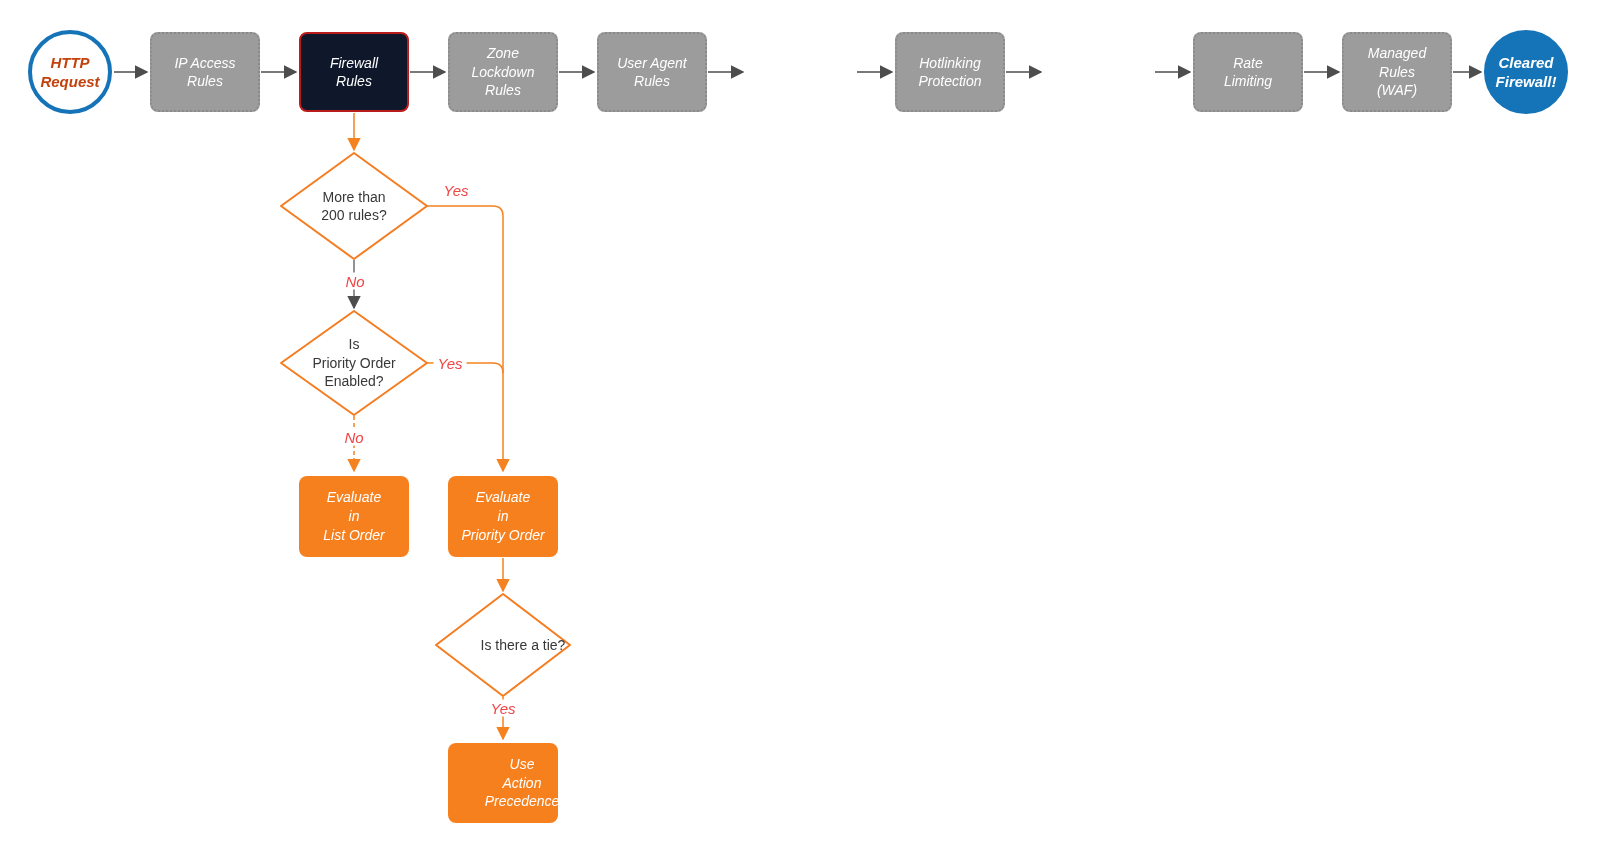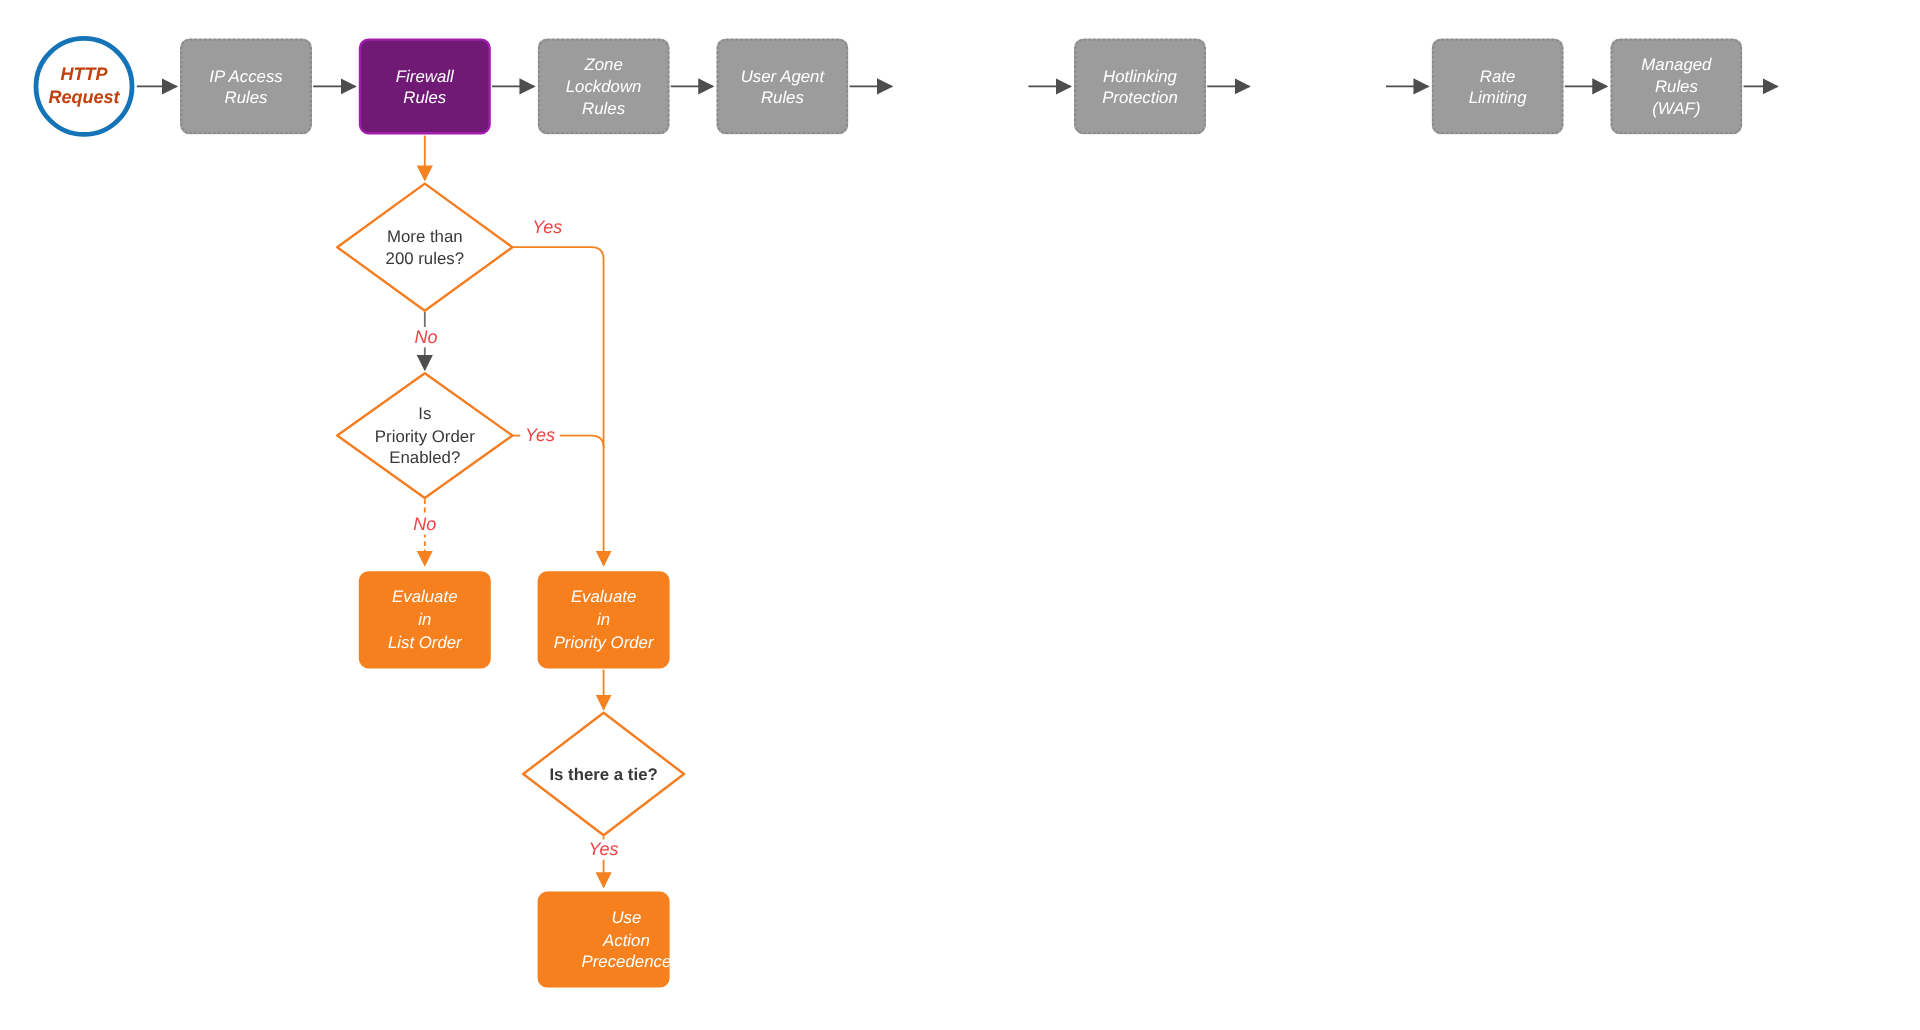--- a/index.html
+++ b/index.html
@@ -22,21 +22,21 @@
   
   .stage {
     width: 110px; height: 80px; top: 32px;
     border-radius: 8px;
     background: #9C9C9C;
     border: 2px dotted #8A8A8A;
   }
   .stage .label {
     color: #ffffff; font-style: italic; font-size: 14px; line-height: 1.32;
   }
-  .stage.orange { background: #701a75; border: 2px solid #a21caf; }
+  .stage.orange { background: #0f172a; border: 2px solid #b91c1c; }
 
   
   .circle {
     width: 84px; height: 84px; top: 30px;
     border-radius: 50%;
   }
   .circle.start { left: 28px; background: #ffffff; border: 4px solid #1574B8; }
   .circle.start .label { color: #c2410c; font-weight: bold; font-style: italic; font-size: 15px; line-height: 1.3; }
   .circle.end { left: 1484px; background: #1574B8; border: 4px solid #1574B8; }
   .circle.end .label { color: #ffffff; font-weight: bold; font-style: italic; font-size: 15px; line-height: 1.3; }
@@ -138,31 +138,35 @@
   <div class="node stage" style="left:1193px">
     <div class="label">Rate
 Limiting</div>
   </div>
   <div class="node stage" style="left:1342px">
     <div class="label">Managed
 Rules
 (WAF)</div>
   </div>
 
+  <div class="node circle end">
+    <div class="label">Cleared
+Firewall!</div>
+  </div>
 
   <div class="decision-text" style="left:284px; top:165px; width:140px; height:82px;">
     <div class="label">More than
 200 rules?</div>
   </div>
   <div class="decision-text" style="left:284px; top:320px; width:140px; height:86px;">
     <div class="label">Is
 Priority Order
 Enabled?</div>
   </div>
-  <div class="decision-text" style="left:438px; top:600px; width:130px; height:90px;font-weight:bold;">
+  <div class="decision-text" style="left:458px; top:600px; width:130px; height:90px;">
     <div class="label">Is there a tie?</div>
   </div>
 
   <div class="node action" style="left:299px; top:476px;">
     <div class="label">Evaluate
 in
 List Order</div>
   </div>
   <div class="node action" style="left:448px; top:476px;">
     <div class="label">Evaluate

